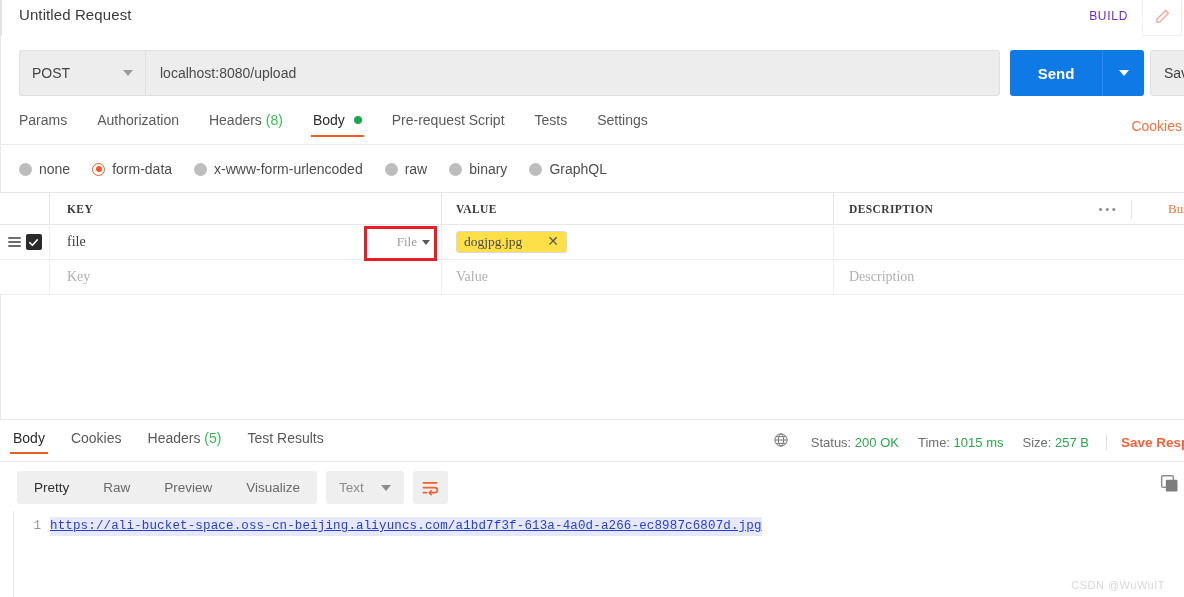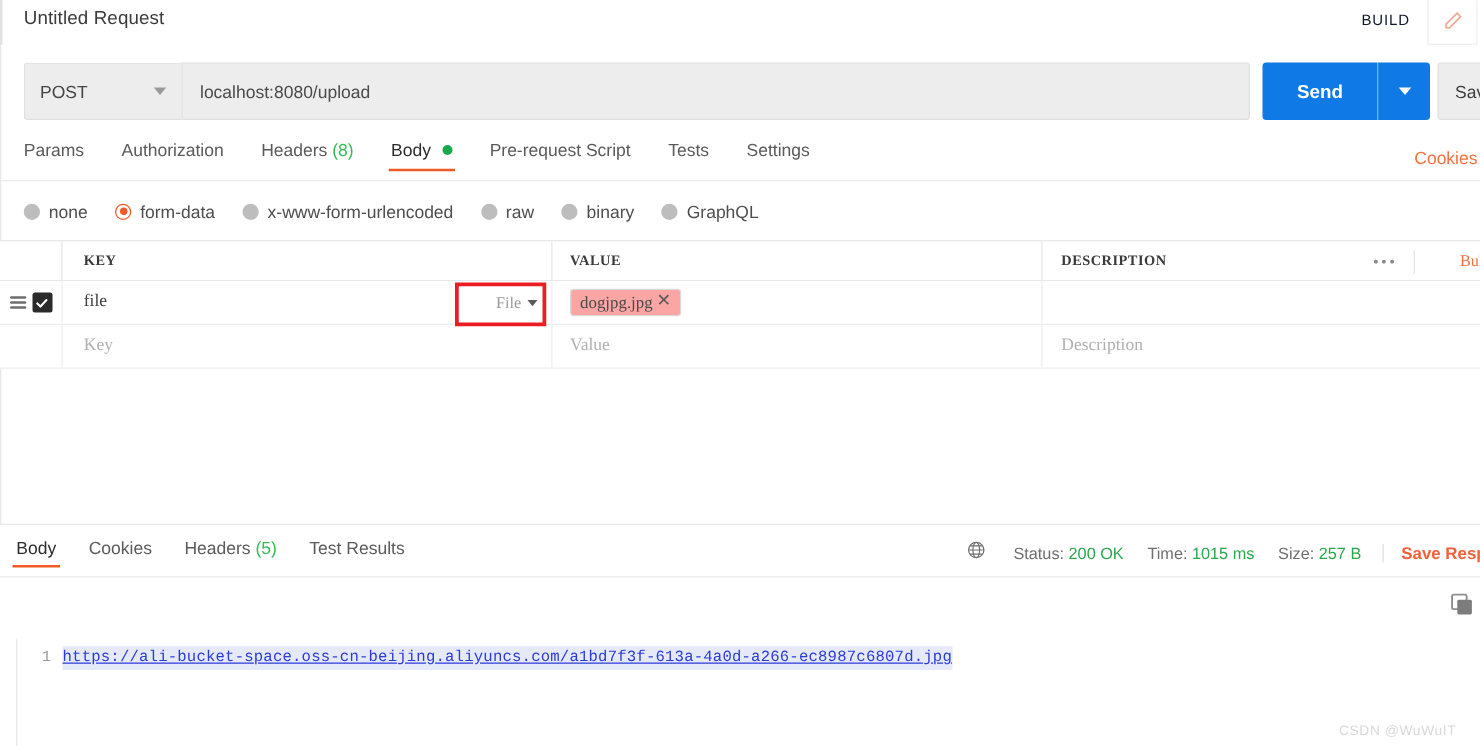--- a/index.html
+++ b/index.html
@@ -13,21 +13,21 @@
   .app { position: relative; width: 1184px; height: 597px; background:#fff; }
 
   
   .titlebar { position:absolute; left:0; top:0; width:1184px; height:36px; }
   .req-title {
     position:absolute; left:19px; top:6px;
     font-size:15px; color:#3b3b3b; letter-spacing:.1px;text-align:right;
   }
   .build-label {
     position:absolute; right:56px; top:9px;
-    font-size:12px; color:#0f172a; letter-spacing:.7px;
+    font-size:12px; color:#6d28d9; letter-spacing:.7px;
   }
   .edit-btn {
     position:absolute; right:2px; top:-2px; width:40px; height:38px;
     background:#fff; border:1px solid #f0f0f0; border-top:none;
     display:flex; align-items:center; justify-content:center;
   }
   .left-gutter {
     position:absolute; left:0; top:0; width:1px; height:420px; background:#e8e8e8;
   }
   .gutter-tick { position:absolute; left:0; top:0; width:2px; height:36px; background:#e3e3e3; }
@@ -155,22 +155,22 @@
   }
   .file-caret {
     width:0;height:0;border-left:4px solid transparent;border-right:4px solid transparent;
     border-top:5px solid #5a5a5a;
   }
   .red-highlight {
     position:absolute; left:364px; top:226px; width:73px; height:35px;
     border:3px solid #ec1c24; pointer-events:none; z-index:5;
   }
   .file-chip {
-    display:inline-flex; align-items:center; gap:3px;
-    border:1px solid #d9d9d9; border-radius:3px; background:#fca5a5;
+    display:inline-flex; align-items:center; gap:25px;
+    border:1px solid #d9d9d9; border-radius:3px; background:#fde047;
     padding:2px 7px 3px 7px; height:22px;
   }
   .file-chip .fname { font-size:13.5px; color:#4a4a4a; }
   .chip-x { font-size:14px; color:#5a5a5a; line-height:1; }
 
   .dots-cell {
     position:absolute; right:66px; top:50%; transform:translateY(-50%);
     letter-spacing:2px; color:#888; font-size:13px; line-height:1;
   }
   .bulk-link {
@@ -435,20 +435,40 @@
       <span class="stat-val">1015 ms</span>
     </span>
     <span class="stat-group">
       <span>Size:</span>
       <span class="stat-val">257 B</span>
     </span>
     <span class="save-resp">Save Response</span>
   </div>
   <div class="resp-divider"></div>
 
+  <div class="resp-toolbar">
+    <div class="seg">
+      <span class="seg-item active">Pretty</span>
+      <span class="seg-item">Raw</span>
+      <span class="seg-item">Preview</span>
+      <span class="seg-item">Visualize</span>
+    </div>
+    <div class="fmt-box">
+      <span class="fmt-label">Text</span>
+      <span class="fmt-caret"></span>
+    </div>
+    <div class="wrap-btn">
+      <svg width="19" height="16" viewBox="0 0 24 20" fill="none" stroke="#f2612c" stroke-width="2.1" stroke-linecap="round">
+        <path d="M3 3.5h17"></path>
+        <path d="M3 9.5h14.5a3.2 3.2 0 010 6.4H11"></path>
+        <path d="M3 15.9h4"></path>
+        <path d="M12.8 13.4L10.6 15.9l2.2 2.4"></path>
+      </svg>
+    </div>
+  </div>
 
   <div class="copy-btn">
     <svg width="20" height="20" viewBox="0 0 24 24">
       <rect x="2" y="2" width="14" height="14" rx="1.5" fill="none" stroke="#8e8e8e" stroke-width="1.8"></rect>
       <rect x="7" y="7" width="14" height="14" rx="1.5" fill="#7d7d7d"></rect>
     </svg>
   </div>
 
   <div class="code-area">
     <div class="code-line">

